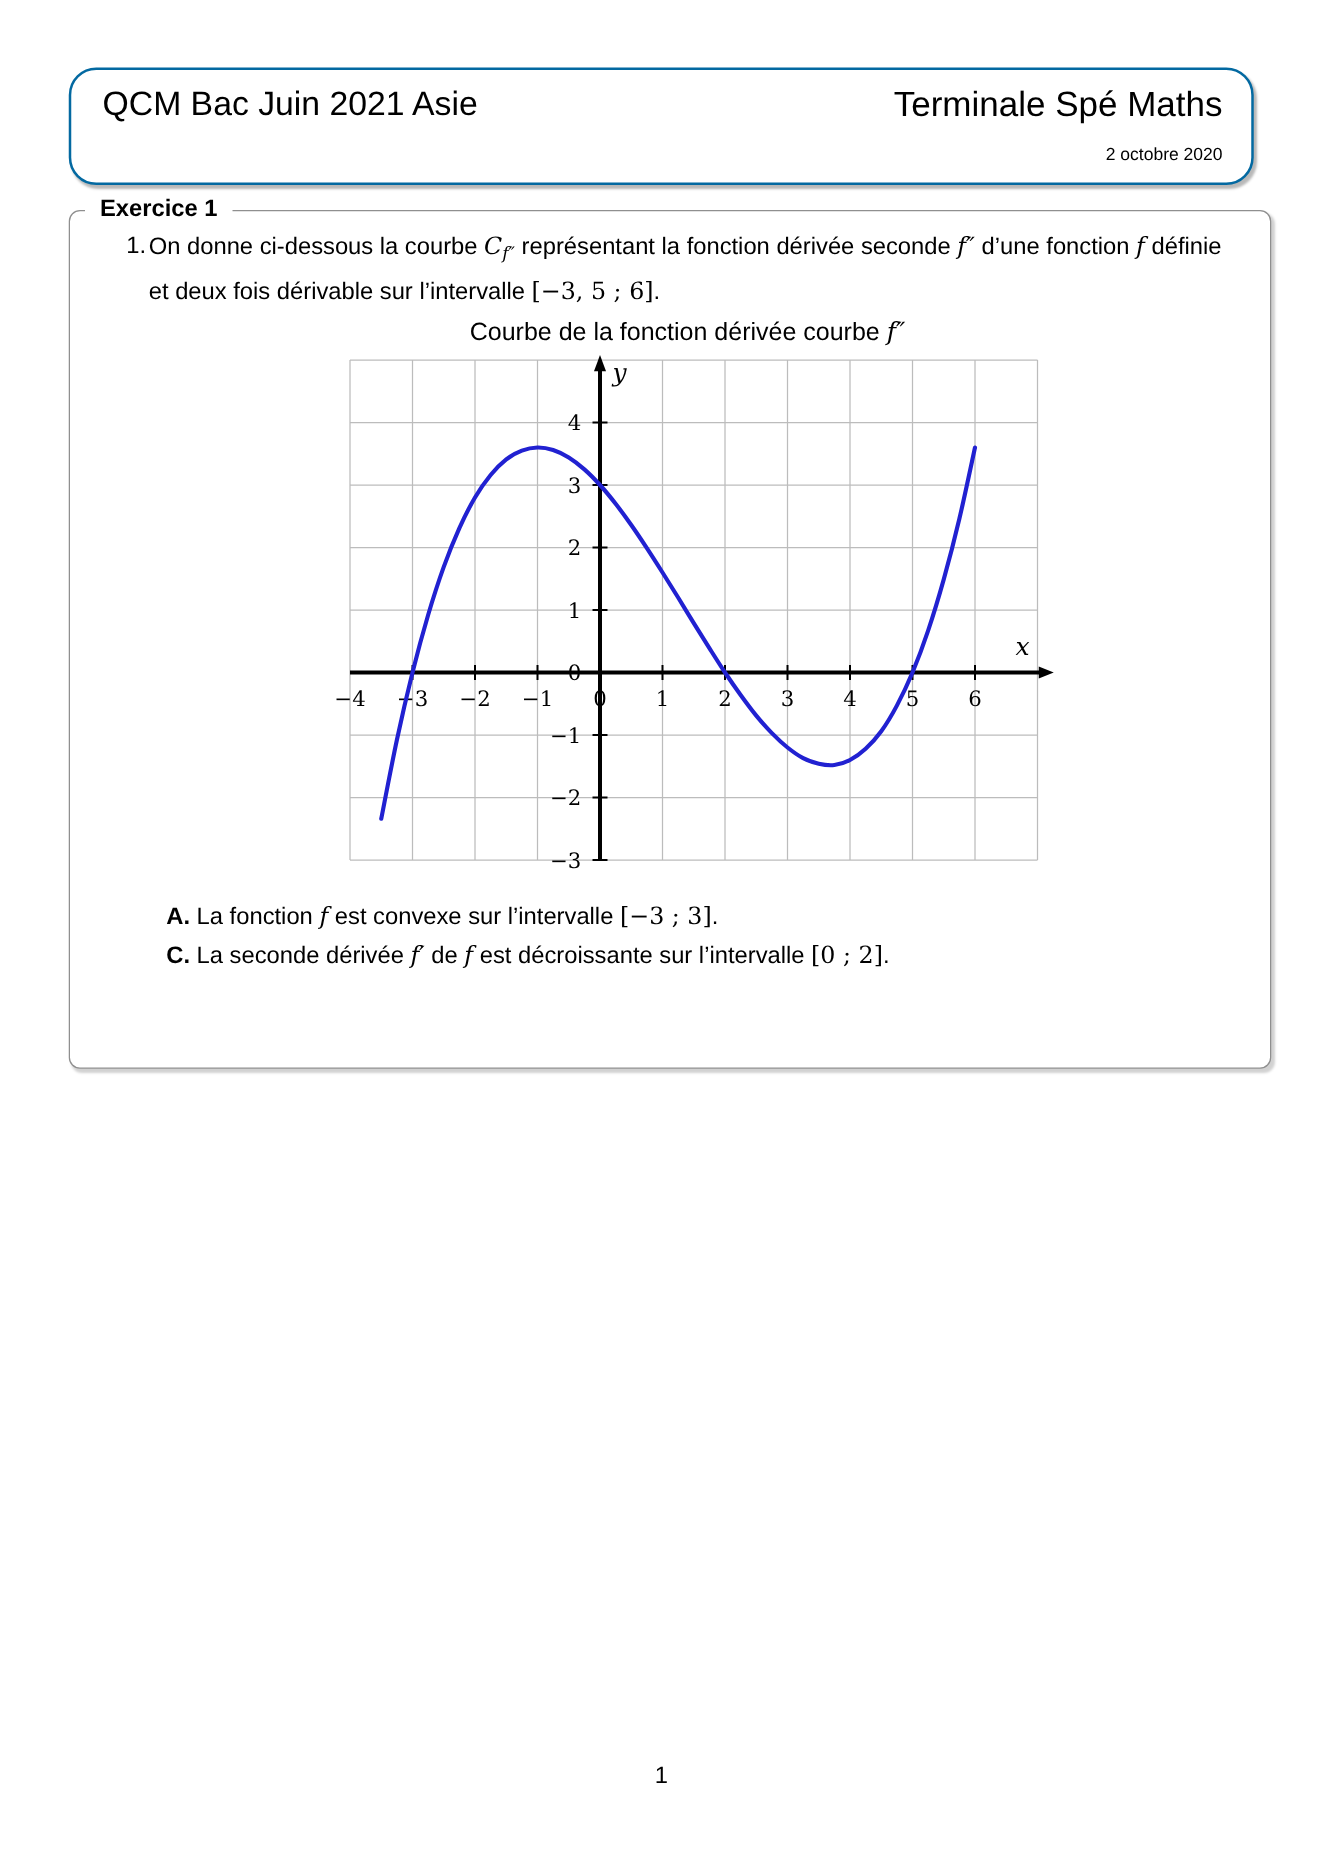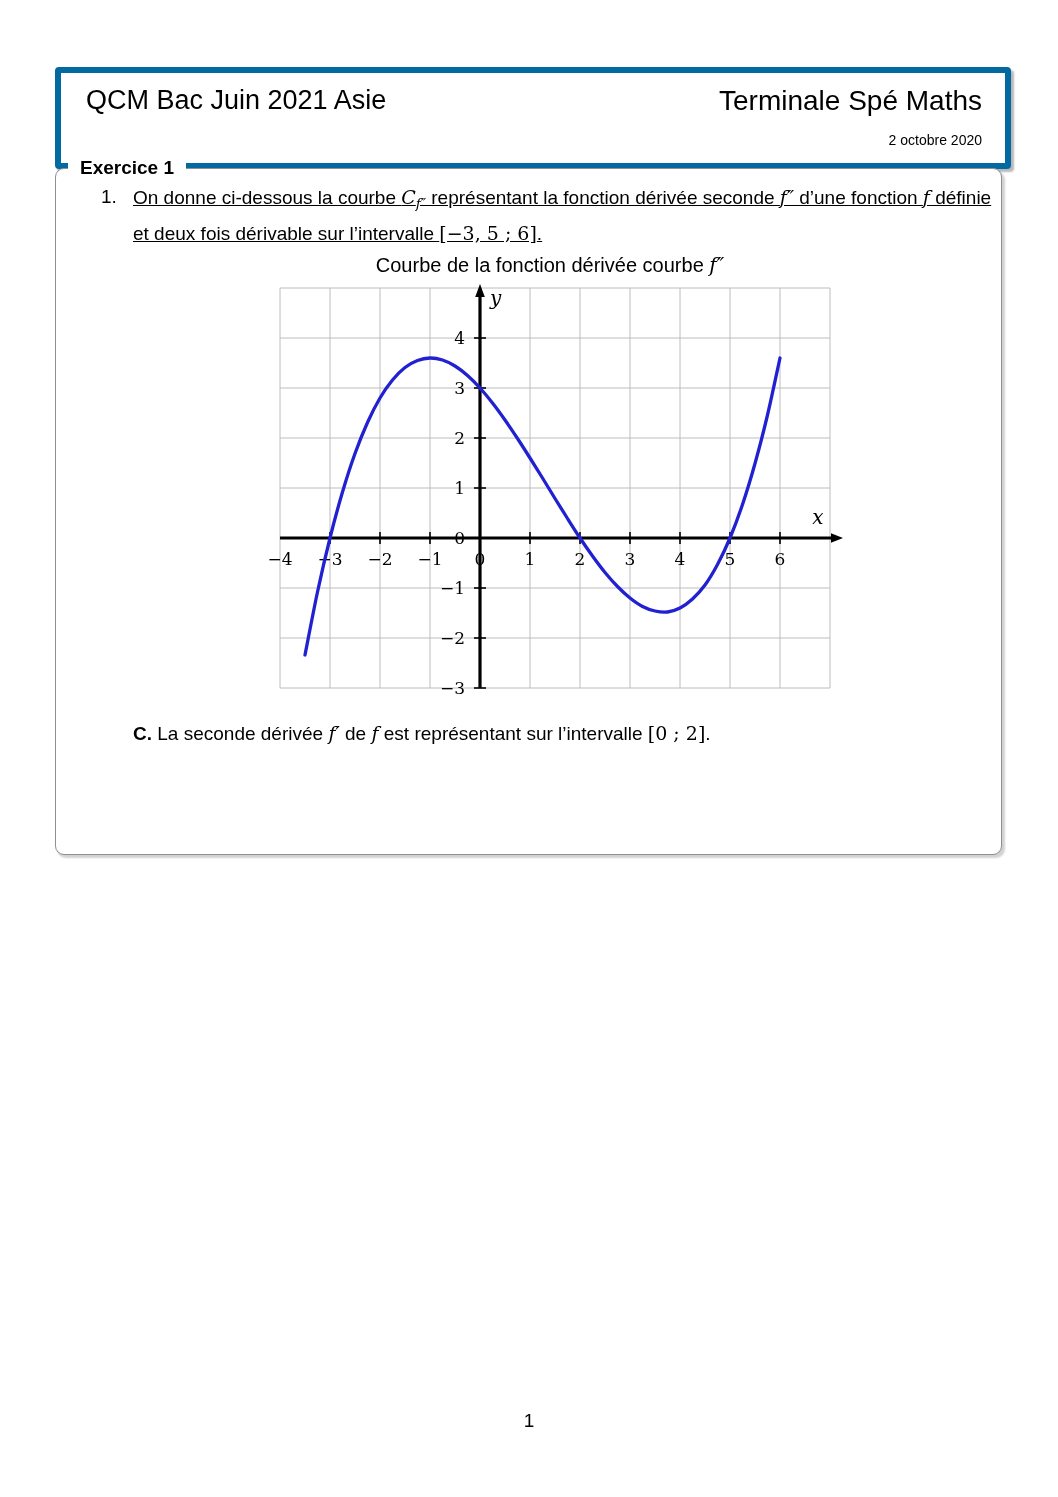--- a/index.html
+++ b/index.html
@@ -1,35 +1,35 @@
 <!DOCTYPE html>
 <html><head>
 <meta charset="utf-8">
 <style>
   html,body{margin:0;padding:0;background:#fff;}
   body{width:1058px;height:1497px;position:relative;font-family:"Liberation Sans",sans-serif;color:#000;}
 
   
-  .header-box{position:absolute;left:55px;top:67px;width:944px;height:90px;
-    border:6px solid #0369a1;border-radius:4px;background:#fff;
+  .header-box{position:absolute;left:55px;top:54px;width:944px;height:90px;
+    border:2px solid #0369a1;border-radius:22px;background:#fff;
     box-shadow:2.5px 3px 2px rgba(0,0,0,0.28);}
   .ht-left{position:absolute;left:25px;top:12px;font-size:27px;}
   .ht-right{position:absolute;right:23px;top:12px;font-size:28px;}
   .h-date{position:absolute;right:23px;top:59px;font-size:14px;}
 
   
   .exercise-box{position:absolute;left:55px;top:168px;width:945px;height:685px;
     border:1.5px solid #8f8f8f;border-radius:9px;background:#fff;
-    box-shadow:2.5px 3px 2px rgba(0,0,0,0.18);}
+    box-shadow:2.5px 3px 2px rgba(0,0,0,0.18);padding-left:15px;}
   .exercise-label{position:absolute;top:-14px;left:12px;background:#fff;
     padding:0 12px;font-weight:bold;font-size:19px;line-height:26px;}
 
   .item{position:absolute;left:45px;top:13px;width:895px;font-size:19px;line-height:30px;}
   .item-num{position:absolute;left:0;top:0;}
-  .item-text{display:block;margin-left:32px;text-decoration:underline;}
+  .item-text{display:block;margin-left:18px;}
 
   .chart-title{position:absolute;left:174px;top:84px;width:640px;
     text-align:center;font-size:20px;}
 
   .chart-svg{position:absolute;left:174px;top:112px;}
   .tick{font-family:"DejaVu Serif",serif;font-size:17px;fill:#000;}
   .axisname{font-family:"DejaVu Serif",serif;font-style:italic;font-size:20px;fill:#000;}
 
   .statements{position:absolute;left:77px;top:549px;width:860px;font-size:19px;line-height:31px;}
   .st-label{font-weight:bold;}
@@ -123,21 +123,25 @@
         <line x1="244" y1="157" x2="256" y2="157" stroke="#000" stroke-width="1.6"></line>
         <line x1="244" y1="107" x2="256" y2="107" stroke="#000" stroke-width="1.6"></line>
         <line x1="244" y1="57" x2="256" y2="57" stroke="#000" stroke-width="1.6"></line>
         <text x="588" y="243" text-anchor="middle" class="axisname">x</text>
         <text x="260" y="24" class="axisname">y</text>
         <path d="M75,374 C77.08333333333333,363.5 83.33333333333333,330.5 87.5,311 C91.66666666666667,291.5 95.83333333333333,273.6666666666667 100,257 C104.16666666666667,240.33333333333334 108.33333333333333,225.08333333333334 112.5,211 C116.66666666666667,196.91666666666666 120.83333333333333,184.08333333333334 125,172.5 C129.16666666666666,160.91666666666666 133.33333333333334,150.75 137.5,141.5 C141.66666666666666,132.25 145.83333333333334,124.08333333333334 150,117.00000000000001 C154.16666666666666,109.91666666666669 158.33333333333334,104.08333333333334 162.5,99 C166.66666666666666,93.91666666666666 170.83333333333334,89.75 175,86.5 C179.16666666666666,83.25 183.33333333333334,81.08333333333334 187.5,79.50000000000001 C191.66666666666666,77.91666666666669 195.83333333333334,77.08333333333334 200,77 C204.16666666666666,76.91666666666666 208.33333333333334,77.66666666666667 212.5,79 C216.66666666666666,80.33333333333333 220.83333333333334,82.41666666666667 225,85 C229.16666666666666,87.58333333333333 233.33333333333334,90.83333333333333 237.5,94.5 C241.66666666666666,98.16666666666667 245.83333333333334,102.41666666666667 250,107 C254.16666666666666,111.58333333333333 258.3333333333333,116.66666666666666 262.5,121.99999999999999 C266.6666666666667,127.33333333333331 270.8333333333333,133.08333333333334 275,139 C279.1666666666667,144.91666666666666 283.3333333333333,151.16666666666666 287.5,157.5 C291.6666666666667,163.83333333333334 295.8333333333333,170.41666666666666 300,177 C304.1666666666667,183.58333333333334 308.3333333333333,190.25 312.5,197 C316.6666666666667,203.75 320.8333333333333,210.75 325,217.5 C329.1666666666667,224.25 333.3333333333333,230.91666666666669 337.5,237.50000000000003 C341.6666666666667,244.08333333333337 345.8333333333333,250.75 350,257 C354.1666666666667,263.25 358.3333333333333,269.25 362.5,275 C366.6666666666667,280.75 370.8333333333333,286.4166666666667 375,291.5 C379.1666666666667,296.5833333333333 383.3333333333333,301.25 387.5,305.5 C391.6666666666667,309.75 395.8333333333333,313.6666666666667 400,317 C404.1666666666667,320.3333333333333 408.3333333333333,323.3333333333333 412.5,325.5 C416.6666666666667,327.6666666666667 420.8333333333333,329.0833333333333 425,330 C429.1666666666667,330.9166666666667 433.3333333333333,331.5 437.5,331 C441.6666666666667,330.5 445.8333333333333,329.1666666666667 450,327 C454.1666666666667,324.8333333333333 458.3333333333333,321.8333333333333 462.5,318 C466.6666666666667,314.1666666666667 470.8333333333333,309.75 475,304 C479.1666666666667,298.25 483.3333333333333,291.3333333333333 487.5,283.5 C491.6666666666667,275.6666666666667 495.8333333333333,267 500,257 C504.1666666666667,247 508.3333333333333,235.91666666666666 512.5,223.5 C516.6666666666666,211.08333333333334 520.8333333333334,197.41666666666666 525,182.5 C529.1666666666666,167.58333333333334 533.3333333333334,151.58333333333334 537.5,134 C541.6666666666666,116.41666666666667 547.9166666666666,86.5 550,77" fill="none" stroke="#2121d1" stroke-width="3.3" stroke-linecap="round" stroke-linejoin="round"></path>
       </svg>
 
     <div class="statements">
       <div class="statement">
+        <span class="st-label">A.</span>
+        <span><span>La fonction </span><span class="seg-i">f</span><span> est convexe sur l’intervalle </span><span class="seg-r">[−3 ; 3]</span><span>.</span></span>
+      </div>
+      <div class="statement">
         <span class="st-label">C.</span>
-        <span><span>La seconde dérivée </span><span class="seg-i">f′</span><span> de </span><span class="seg-i">f</span><span> est représentant sur l’intervalle </span><span class="seg-r">[0 ; 2]</span><span>.</span></span>
+        <span><span>La seconde dérivée </span><span class="seg-i">f′</span><span> de </span><span class="seg-i">f</span><span> est décroissante sur l’intervalle </span><span class="seg-r">[0 ; 2]</span><span>.</span></span>
       </div>
     </div>
   </div>
 
   <div class="page-number">1</div>
 
 </div>
 
 </body></html>

